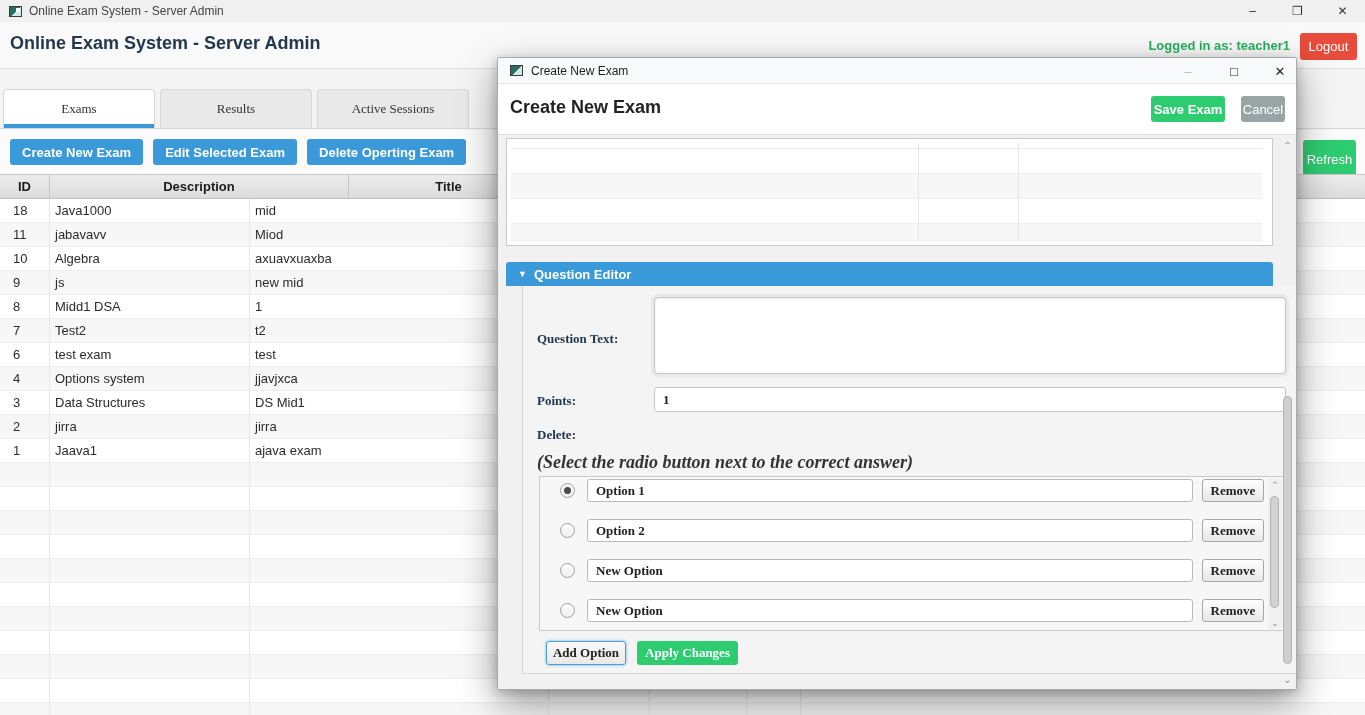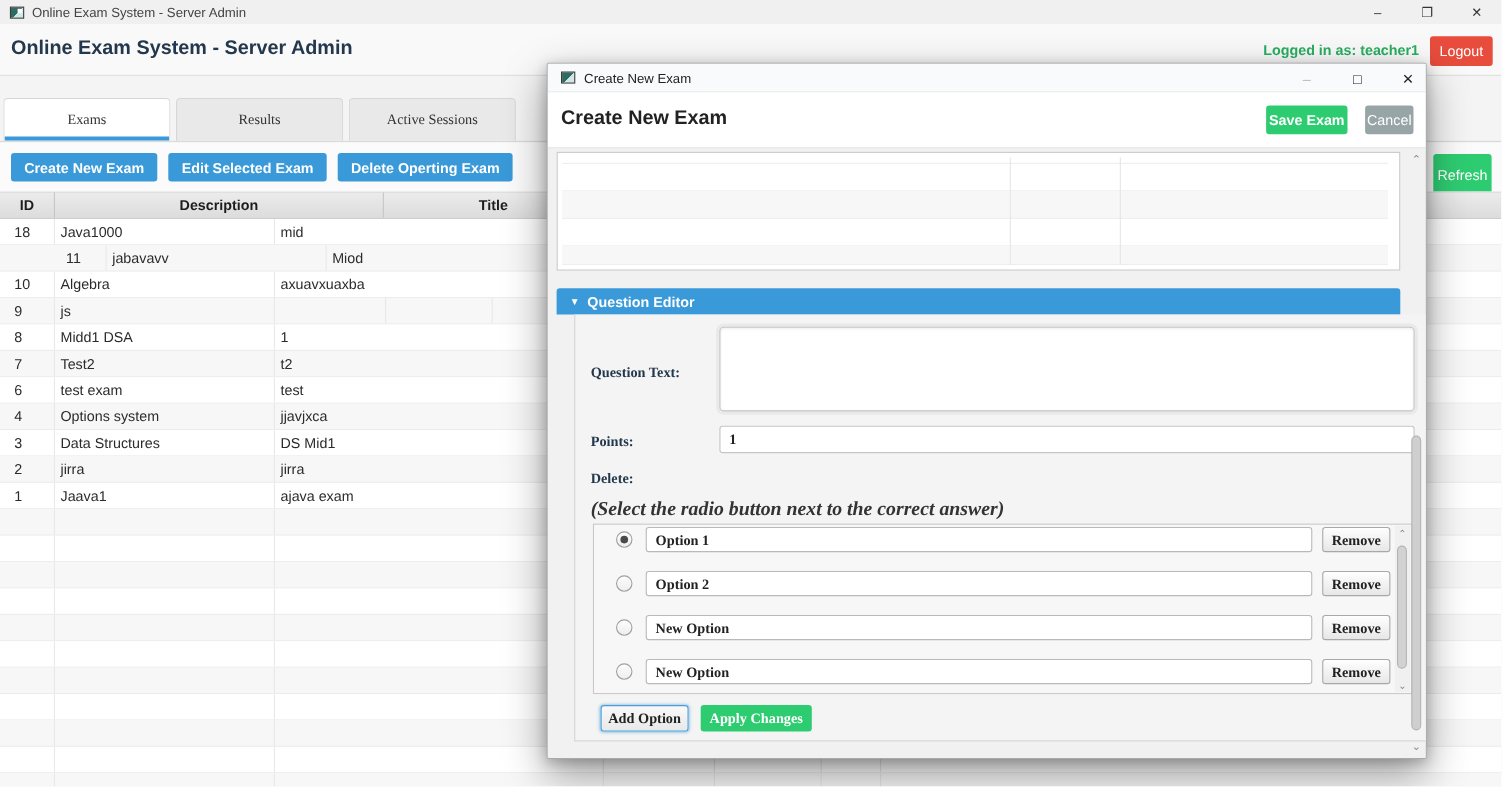--- a/index.html
+++ b/index.html
@@ -180,40 +180,41 @@
         <div class="trow">
           <div class="td id" style="width: 50px; flex: 0 0 50px;">18</div>
           <div class="td" style="width: 200px; flex: 0 0 200px;">Java1000</div>
           <div class="td" style="width: 299px; flex: 0 0 299px;">mid</div>
           <div class="td" style="width: 101px; flex: 0 0 101px;"></div>
           <div class="td" style="width: 97px; flex: 0 0 97px;"></div>
           <div class="td" style="width: 54px; flex: 0 0 54px;"></div>
           <div class="td" style="flex: 1 1 0%; border-right: none;"></div>
         </div>
         <div class="trow alt">
-          <div class="td id" style="width: 50px; flex: 0 0 50px; margin-left: 47px;">11</div>
+          <div class="td id" style="width: 50px; flex: 0 0 50px;">11</div>
           <div class="td" style="width: 200px; flex: 0 0 200px;">jabavavv</div>
           <div class="td" style="width: 299px; flex: 0 0 299px;">Miod</div>
           <div class="td" style="width: 101px; flex: 0 0 101px;"></div>
           <div class="td" style="width: 97px; flex: 0 0 97px;"></div>
           <div class="td" style="width: 54px; flex: 0 0 54px;"></div>
           <div class="td" style="flex: 1 1 0%; border-right: none;"></div>
         </div>
         <div class="trow">
           <div class="td id" style="width: 50px; flex: 0 0 50px;">10</div>
           <div class="td" style="width: 200px; flex: 0 0 200px;">Algebra</div>
           <div class="td" style="width: 299px; flex: 0 0 299px;">axuavxuaxba</div>
           <div class="td" style="width: 101px; flex: 0 0 101px;"></div>
           <div class="td" style="width: 97px; flex: 0 0 97px;"></div>
           <div class="td" style="width: 54px; flex: 0 0 54px;"></div>
           <div class="td" style="flex: 1 1 0%; border-right: none;"></div>
         </div>
         <div class="trow alt">
           <div class="td id" style="width: 50px; flex: 0 0 50px;">9</div>
           <div class="td" style="width: 200px; flex: 0 0 200px;">js</div>
+          <div class="td" style="width: 299px; flex: 0 0 299px;">new mid</div>
           <div class="td" style="width: 101px; flex: 0 0 101px;"></div>
           <div class="td" style="width: 97px; flex: 0 0 97px;"></div>
           <div class="td" style="width: 54px; flex: 0 0 54px;"></div>
           <div class="td" style="flex: 1 1 0%; border-right: none;"></div>
         </div>
         <div class="trow">
           <div class="td id" style="width: 50px; flex: 0 0 50px;">8</div>
           <div class="td" style="width: 200px; flex: 0 0 200px;">Midd1 DSA</div>
           <div class="td" style="width: 299px; flex: 0 0 299px;">1</div>
           <div class="td" style="width: 101px; flex: 0 0 101px;"></div>

